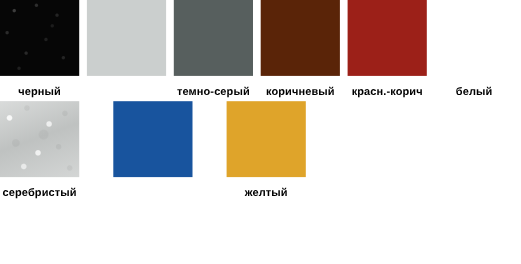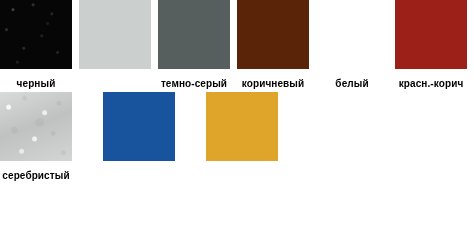--- a/index.html
+++ b/index.html
@@ -102,35 +102,36 @@
     </div>
     <div class="cell">
       <div class="swatch" style="background-color: rgb(87, 95, 94);"></div>
       <div class="label">темно-серый</div>
     </div>
     <div class="cell">
       <div class="swatch" style="background-color: rgb(90, 36, 8);"></div>
       <div class="label">коричневый</div>
     </div>
     <div class="cell">
+      <div class="swatch" style="background-color: rgb(156, 32, 24);"></div>
+      <div class="label">красн.-корич</div>
+    </div>
+    <div class="cell">
       <div class="swatch" style="background-color: rgb(255, 255, 255);"></div>
       <div class="label">белый</div>
-    </div>
-    <div class="cell">
-      <div class="swatch" style="background-color: rgb(156, 32, 24);"></div>
-      <div class="label">красн.-корич</div>
     </div>
   </div>
 
   <div class="row row-2">
     <div class="cell">
       <div class="swatch texture-metallic" style="background-color: rgb(197, 200, 199);"></div>
       <div class="label">серебристый</div>
     </div>
     <div class="cell">
       <div class="swatch" style="background-color: rgb(24, 84, 158);"></div>
     </div>
     <div class="cell">
       <div class="swatch" style="background-color: rgb(223, 164, 42);"></div>
+      <div class="label">желтый</div>
     </div>
   </div>
 
 </div>
 
 </body></html>

